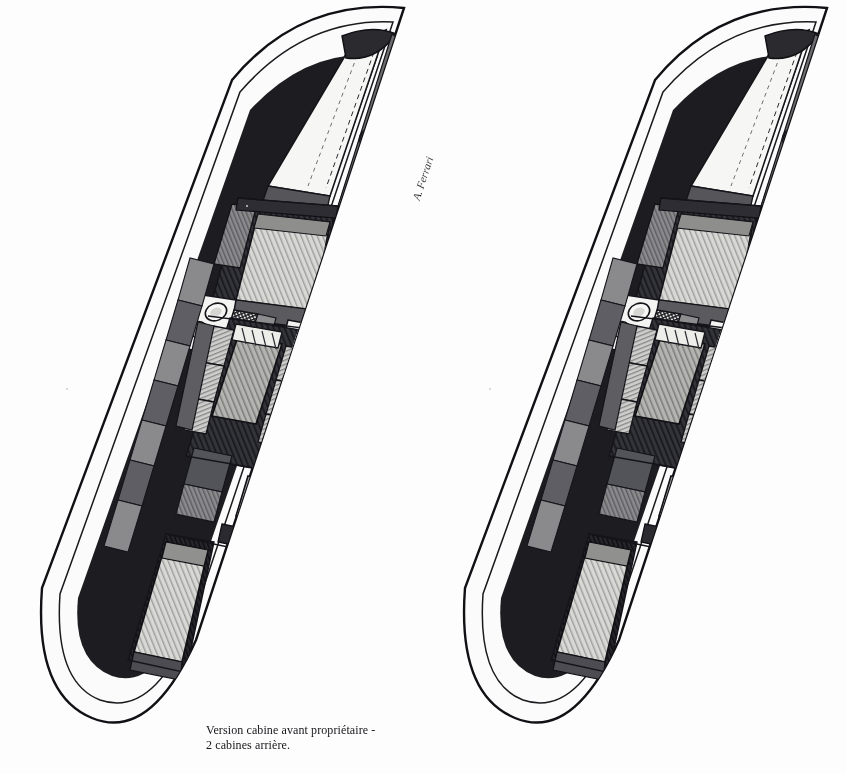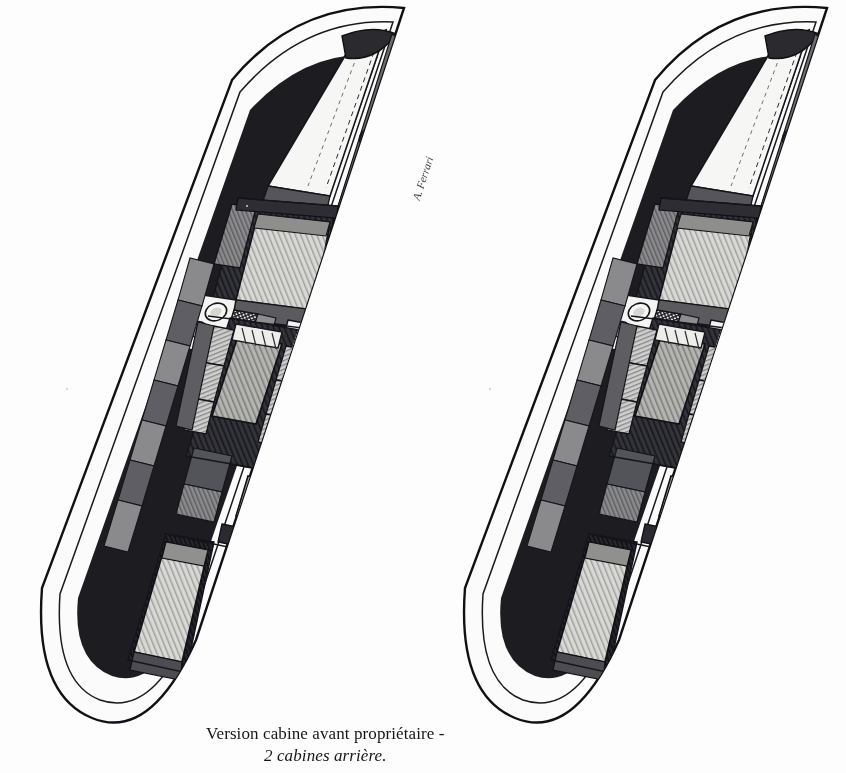--- a/index.html
+++ b/index.html
@@ -21,29 +21,28 @@
     top:0;
     width:423px;height:773px;
   }
   #panel-left{left:0;}
   #panel-right{left:423px;}
   .plan-svg{position:absolute;left:0;top:0;width:423px;height:773px;display:block;}
 
   .caption{
     position:absolute;
     font-family:"Liberation Serif", serif;
-    font-size:17px;
+    font-size:12px;
     line-height:1.28;
     color:#16161a;
     letter-spacing:.1px;
     white-space:nowrap;
-    text-align:center;
   }
   #caption-left{left:206px;top:723px;}
-  .caption .l2{display:block;font-style:italic;}
+  .caption .l2{display:block;}
 
   .signature{
     position:absolute;
     font-family:"Liberation Serif", serif;
     font-style:italic;
     font-size:11px;
     color:#1a1a1e;
     transform:rotate(-72deg);
     transform-origin:left top;
     white-space:nowrap;

